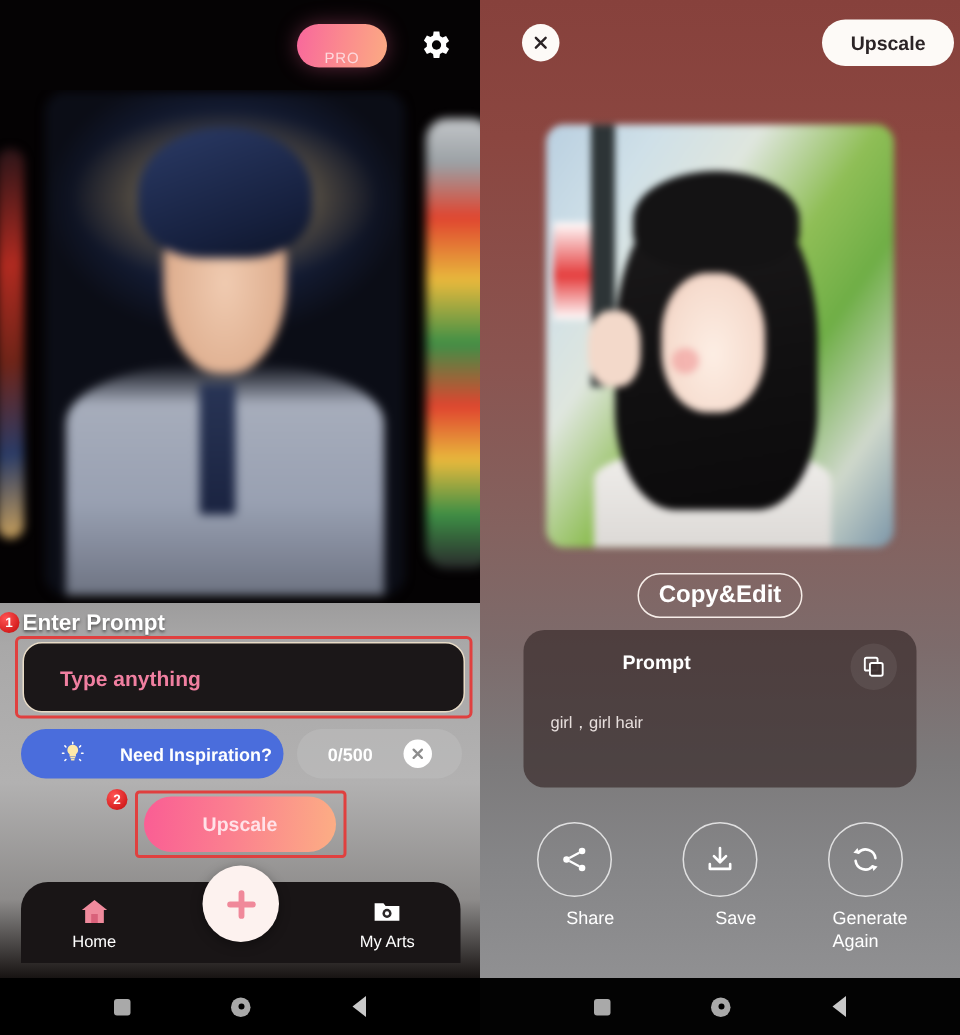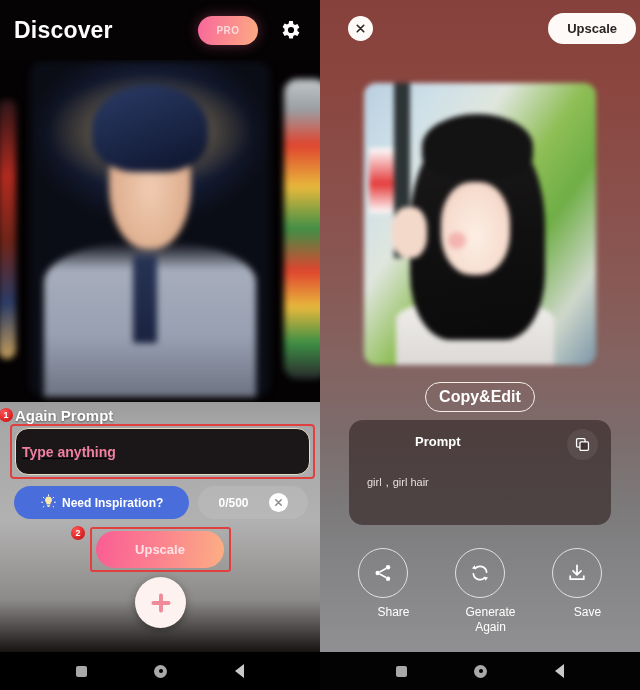--- a/index.html
+++ b/index.html
@@ -25,22 +25,22 @@
     position:absolute; left:0; top:0; width:320px; height:60px;
     background:#050304; display:flex; align-items:center; padding:0 14px;
     z-index:6;
   }
   .discover-title {
     color:#fff; font-size:23px; font-weight:bold; letter-spacing:.2px;
   }
   .pro-pill {
     margin-left:auto; width:60px; height:29px; border-radius:15px;
     background:linear-gradient(100deg,#f8679c 0%,#fb8a8e 50%,#fbab83 100%);
-    display:flex; align-items:center; justify-content:center;
-    color:#fdd9dd; font-size:10px; font-weight:bold; letter-spacing:.5px;
+    display:flex; align-items:flex-end; justify-content:center;
+    color:#fdd9dd; font-size:10px; font-weight:normal; letter-spacing:.5px;
     box-shadow:0 0 14px rgba(248,103,156,.35);
   }
   .gear-btn { margin-left:20px; margin-right:4px; width:24px; height:24px; display:flex; align-items:center; justify-content:center; }
 
   
   .carousel {
     position:absolute; left:0; top:56px; width:320px; height:346px;
     display:flex; align-items:center; overflow:hidden;
     background:#040203;
   }
@@ -104,31 +104,31 @@
     color:#fff; font-size:15px; font-weight:bold; margin-left:2px;
     text-shadow:0 1px 2px rgba(0,0,0,.5);
   }
   .anno-box-1 {
     position:absolute; left:10px; top:424px; width:305px; height:55px;
     border:2px solid #e0403f; border-radius:4px; z-index:5; pointer-events:none;
   }
   .prompt-input {
     position:absolute; left:15px; top:428px; width:295px; height:47px;
     background:#1b1718; border:1.5px solid #e9dcc7; border-radius:13px;
-    display:flex; align-items:center; padding-left:6px; z-index:4;text-decoration:underline;
+    display:flex; align-items:center; padding-left:24px; z-index:4;
   }
   .prompt-placeholder { color:#f07fa0; font-size:14px; font-weight:bold; }
 
   .inspire-row {
     position:absolute; left:14px; top:486px; width:294px; height:33px;
     display:flex; align-items:center; gap:9px;
   }
   .inspire-btn {
     width:175px; height:33px; border-radius:17px;
-    background:#4a6ddc; display:flex; align-items:center; gap:5px; padding-left:26px;
+    background:#4a6ddc; display:flex; align-items:center; gap:23px; padding-left:26px;
   }
   .inspire-text { color:#fff; font-size:12px; font-weight:bold; }
   .count-pill {
     width:110px; height:33px; border-radius:17px;
     background:rgba(190,190,190,.55);
     display:flex; align-items:center; justify-content:center; gap:20px;
   }
   .count-text { color:#fff; font-size:12px; font-weight:bold; }
   .count-x {
     width:19px; height:19px; border-radius:50%; background:#fff;
@@ -250,21 +250,21 @@
     position:absolute; left:20px; top:548px; width:280px;
     display:flex; justify-content:space-between;
   }
   .action { width:86px; display:flex; flex-direction:column; align-items:center; }
   .action-circle {
     width:50px; height:50px; border-radius:50%;
     border:1.5px solid rgba(255,255,255,.75);
     display:flex; align-items:center; justify-content:center;
   }
   .action-label {
-    margin-top:7px; color:#fff; font-size:12px; text-align:center; line-height:1.25;margin-left:21px;
+    margin-top:7px; color:#fff; font-size:12px; text-align:left; line-height:1.25;margin-left:21px;
   }
 
   
   .sysnav {
     position:absolute; bottom:0; left:0; width:320px; height:38px;
     background:#000; display:flex; align-items:center; justify-content:space-around;
     padding:0 42px; z-index:20;
   }
   .sysnav.right-nav { background:#000; }
   .sq { width:11px; height:11px; background:#a9a9a9; border-radius:2px; }
@@ -276,21 +276,20 @@
 </style>
 </head>
 <body>
 
 <div class="screens">
 
   <div class="phone-left">
     <div class="left-app">
 
       <div class="left-header">
-        <div class="discover-title">Discover</div>
         <div class="pro-pill">
           <span>PRO</span>
         </div>
         <div class="gear-btn">
           <svg width="24" height="24" viewBox="0 0 24 24">
             <path fill="#ffffff" d="M19.4 13a7.6 7.6 0 0 0 0-2l2-1.6-2-3.4-2.4 1a7.5 7.5 0 0 0-1.7-1L14.9 3h-3.8l-.4 2.6a7.5 7.5 0 0 0-1.7 1l-2.4-1-2 3.4L6.6 11a7.6 7.6 0 0 0 0 2l-2 1.6 2 3.4 2.4-1c.5.4 1.1.7 1.7 1l.4 2.6h3.8l.4-2.6c.6-.3 1.2-.6 1.7-1l2.4 1 2-3.4-2-1.6z"></path>
             <circle cx="13" cy="12" r="3.1" fill="#050304"></circle>
           </svg>
         </div>
       </div>
@@ -300,21 +299,21 @@
         <div class="card card-main">
           <div class="hair"></div>
           <div class="face"></div>
           <div class="tie"></div>
         </div>
         <div class="card card-side-r"></div>
       </div>
 
       <div class="prompt-label-row">
         <div class="badge">1</div>
-        <div class="prompt-label">Again Prompt</div>
+        <div class="prompt-label">Enter Prompt</div>
       </div>
 
       <div class="prompt-input">
         <span class="prompt-placeholder">Type anything</span>
       </div>
       <div class="anno-box-1"></div>
 
       <div class="inspire-row">
         <div class="inspire-btn">
           <svg width="17" height="17" viewBox="0 0 24 24">
@@ -336,20 +335,38 @@
           </span>
         </div>
       </div>
 
       <div class="badge badge-2">2</div>
       <div class="generate-btn">
         <span class="generate-text">Upscale</span>
       </div>
       <div class="anno-box-2"></div>
 
+      <div class="bottom-nav">
+        <div class="nav-item">
+          <svg width="22" height="22" viewBox="0 0 24 24">
+            <path fill="#ef8a9c" d="M12 3.2 2.8 10.6h2.4V20h13.6v-9.4h2.4z"></path>
+            <path fill="#d9617a" d="M9.6 13.4h4.8V20H9.6z"></path>
+          </svg>
+          <span class="nav-label">Home</span>
+        </div>
+        <div class="nav-item" style="width:98px"></div>
+        <div class="nav-item">
+          <svg width="22" height="22" viewBox="0 0 24 24">
+            <path fill="#ffffff" d="M3 5.6h6.4l1.6 2H21v10.8H3z" rx="1.4"></path>
+            <circle cx="12" cy="13" r="3.3" fill="#2a2728"></circle>
+            <circle cx="12" cy="13" r="1.5" fill="#ffffff"></circle>
+          </svg>
+          <span class="nav-label">My Arts</span>
+        </div>
+      </div>
       <div class="fab">
         <svg width="26" height="26" viewBox="0 0 24 24">
           <path stroke="#f0899a" stroke-width="3.6" stroke-linecap="round" d="M12 5v14M5 12h14"></path>
         </svg>
       </div>
 
     </div>
 
     <div class="sysnav">
       <div class="sq"></div>
@@ -408,36 +425,36 @@
               <circle cx="6.2" cy="12" r="2.4" fill="#fff"></circle>
               <circle cx="17.5" cy="18.2" r="2.4" fill="#fff"></circle>
               <path stroke="#fff" stroke-width="1.7" d="M15.4 7.1 8.3 10.9M8.3 13.1l7.1 3.8"></path>
             </svg>
           </div>
           <div class="action-label">Share</div>
         </div>
         <div class="action">
           <div class="action-circle">
             <svg width="22" height="22" viewBox="0 0 24 24">
+              <path stroke="#fff" stroke-width="1.9" stroke-linecap="round" stroke-linejoin="round" fill="none" d="M12 3.6v10M7.6 9.6 12 14l4.4-4.4M4.6 15.4v3.4h14.8v-3.4"></path>
+            </svg>
+          </div>
+          <div class="action-label">Save</div>
+        </div>
+        <div class="action">
+          <div class="action-circle">
+            <svg width="22" height="22" viewBox="0 0 24 24">
               <path fill="none" stroke="#fff" stroke-width="1.9" stroke-linecap="round" d="M19.2 11a7.2 7.2 0 0 0-12.4-4M4.8 13a7.2 7.2 0 0 0 12.4 4"></path>
               <path fill="#fff" d="M6.2 3.6 7.6 8 3.2 7z"></path>
               <path fill="#fff" d="M17.8 20.4 16.4 16l4.4 1z"></path>
             </svg>
           </div>
           <div class="action-label">Generate
 Again</div>
         </div>
-        <div class="action">
-          <div class="action-circle">
-            <svg width="22" height="22" viewBox="0 0 24 24">
-              <path stroke="#fff" stroke-width="1.9" stroke-linecap="round" stroke-linejoin="round" fill="none" d="M12 3.6v10M7.6 9.6 12 14l4.4-4.4M4.6 15.4v3.4h14.8v-3.4"></path>
-            </svg>
-          </div>
-          <div class="action-label">Save</div>
-        </div>
       </div>
 
     </div>
 
     <div class="sysnav right-nav">
       <div class="sq"></div>
       <div class="ci">
           <i></i>
         </div>
       <div class="bk"></div>

